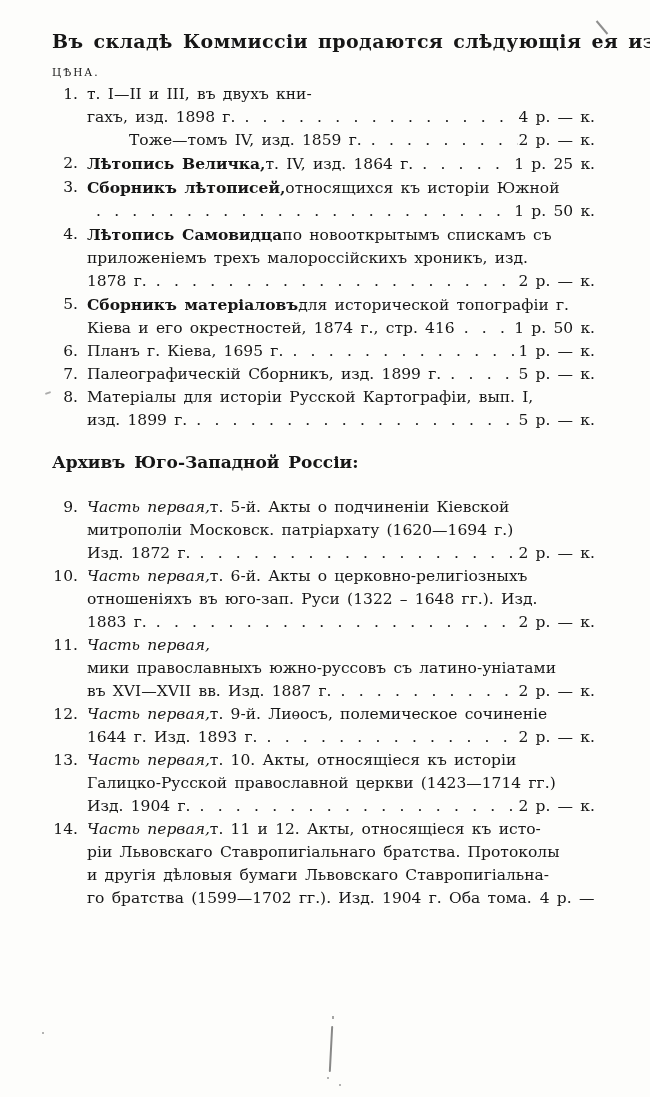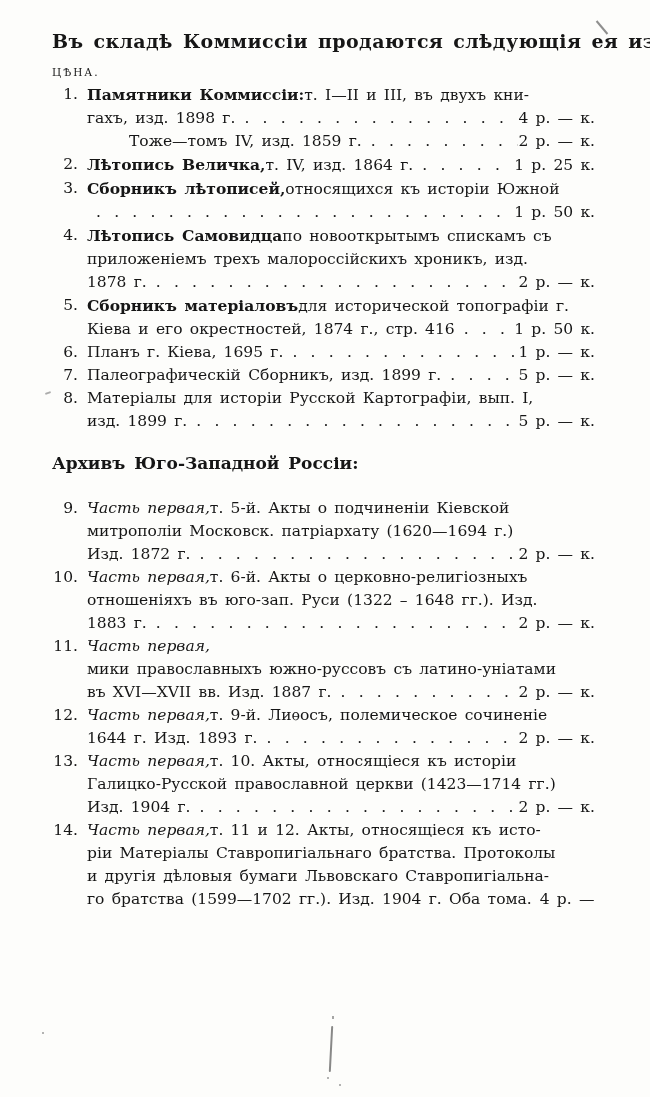--- a/index.html
+++ b/index.html
@@ -86,21 +86,20 @@
 
 <div class="page">
   <div class="title">Въ складѣ Коммиссіи продаются слѣдующія ея изданія:</div>
   <div class="price-label">ЦѢНА.</div>
 
   <div id="list-a">
       <div class="item">
     <div class="num">1.</div>
     <div class="body">
           <div class="line">
-            <span class="txt b">Памятники Коммиссіи:</span>
             <span class="txt"> т. I—II и III, въ двухъ кни-</span>
           </div>
           <div class="line">
             <span class="txt">гахъ, изд. 1898 г.</span>
             <span class="dots">. . . . . . . . . . . . . . . . . . . . . . . . . . . . . . . . . . . . . . . . . . . . .</span>
             <span class="price">4 р. — к.</span>
           </div>
           <div class="line indent">
             <span class="txt">Тоже—томъ IV, изд. 1859 г.</span>
             <span class="dots">. . . . . . . . . . . . . . . . . . . . . . . . . . . . . . . . . . . . . . . . . . . . .</span>
@@ -283,21 +282,21 @@
         </div>
   </div>
       <div class="item">
     <div class="num">14.</div>
     <div class="body">
           <div class="line">
             <span class="txt i">Часть первая,</span>
             <span class="txt"> т. 11 и 12. Акты, относящіеся къ исто-</span>
           </div>
           <div class="line">
-            <span class="txt">ріи Матеріалы Ставропигіальнаго братства. Протоколы</span>
+            <span class="txt">ріи Львовскаго Ставропигіальнаго братства. Протоколы</span>
           </div>
           <div class="line">
             <span class="txt">и другія дѣловыя бумаги Львовскаго Ставропигіальна-</span>
           </div>
           <div class="line">
             <span class="txt">го братства (1599—1702 гг.). Изд. 1904 г. Оба тома.</span>
             <span class="spacer"></span>
             <span class="price">4 р. — к.</span>
           </div>
         </div>

